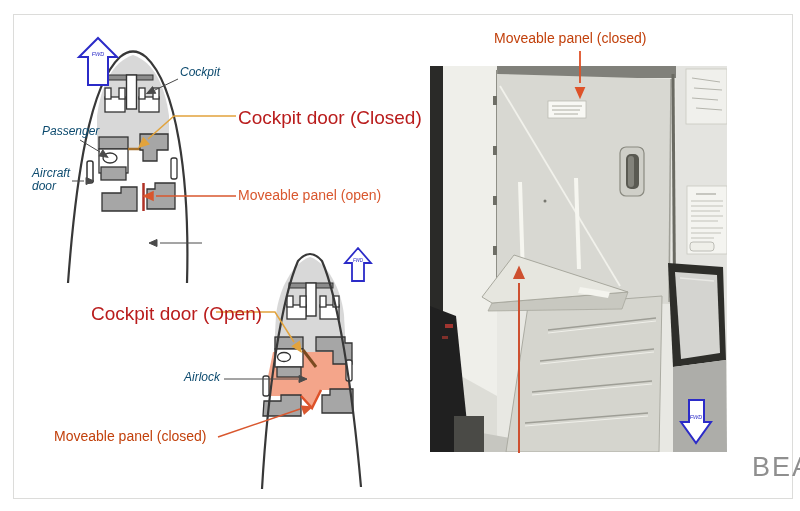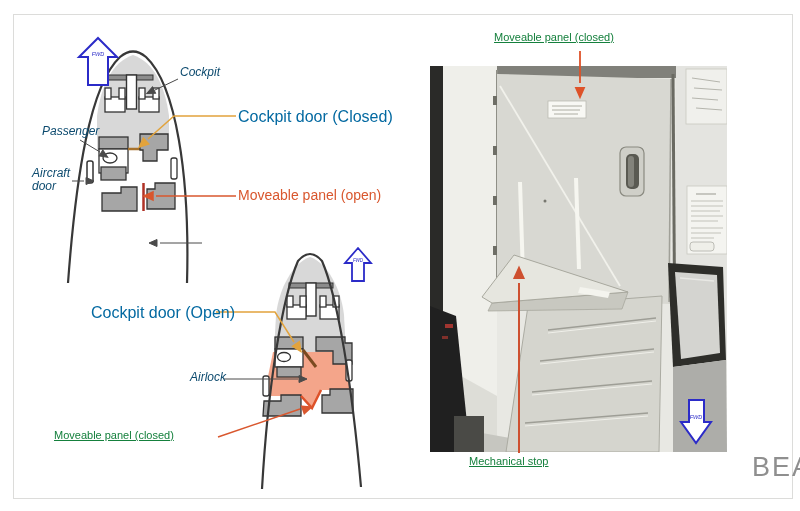--- a/index.html
+++ b/index.html
@@ -4,23 +4,23 @@
 <style>
   html,body{margin:0;padding:0;background:#fff;}
   .stage{position:relative;width:800px;height:511px;background:#ffffff;overflow:hidden;
          font-family:"Liberation Sans",sans-serif;}
   .frame{position:absolute;left:13px;top:14px;width:778px;height:483px;
          border:1px solid #DCDCDA;z-index:0;}
   .photo{position:absolute;left:430px;top:66px;width:297px;height:386px;
          background:#E8E8E3;z-index:1;}
   .overlay{position:absolute;left:0;top:0;z-index:3;}
   .lbl{position:absolute;z-index:4;white-space:nowrap;line-height:1.1;}
-  .amber{color:#0369a1;font-size:16px;}
+  .amber{color:#b91c1c;font-size:19px;}
   .red14{color:#D9572E;font-size:14px;}
-  .red15{color:#15803d;font-size:11px;text-decoration:underline;}
+  .red15{color:#c2410c;font-size:14px;}
   .ital{color:#0c4a6e;font-style:italic;font-size:12px;}
   .center{text-align:left;}
   .logo{position:absolute;left:752px;top:452px;z-index:4;color:#8F8F8F;
         font-size:27px;letter-spacing:2px;}
   .logo::after{content:"";position:absolute;right:-13px;top:12px;width:15px;height:2px;
         background:#8F8F8F;transform:rotate(-8deg);}
 </style>
 </head>
 <body>
 
@@ -243,20 +243,19 @@
   <div class="lbl ital" style="left:180px;top:66px;">Cockpit</div>
   <div class="lbl amber" style="left:238px;top:108px;">Cockpit door (Closed)</div>
   <div class="lbl ital" style="left:42px;top:125px;">Passenger</div>
   <div class="lbl ital center" style="left:32px;top:167px;width:52px;">
     <div>Aircraft</div>
     <div>door</div>
   </div>
   <div class="lbl red14" style="left:238px;top:188px;">Moveable panel (open)</div>
 
   <div class="lbl amber" style="left:85px;top:304px;margin-left:6px;">Cockpit door (Open)</div>
-  <div class="lbl ital" style="left:190px;top:371px;text-align:center;">Airlock</div>
+  <div class="lbl ital" style="left:184px;top:371px;text-align:center;">Airlock</div>
   <div class="lbl red15" style="left:54px;top:429px;">Moveable panel (closed)</div>
 
   <div class="lbl red15" style="left:494px;top:31px;">Moveable panel (closed)</div>
-  <div class="lbl red15" style="left:469px;top:455px;">Mechanical stop</div>
 
   <div class="logo">BEA</div>
 </div>
 
 </body></html>

